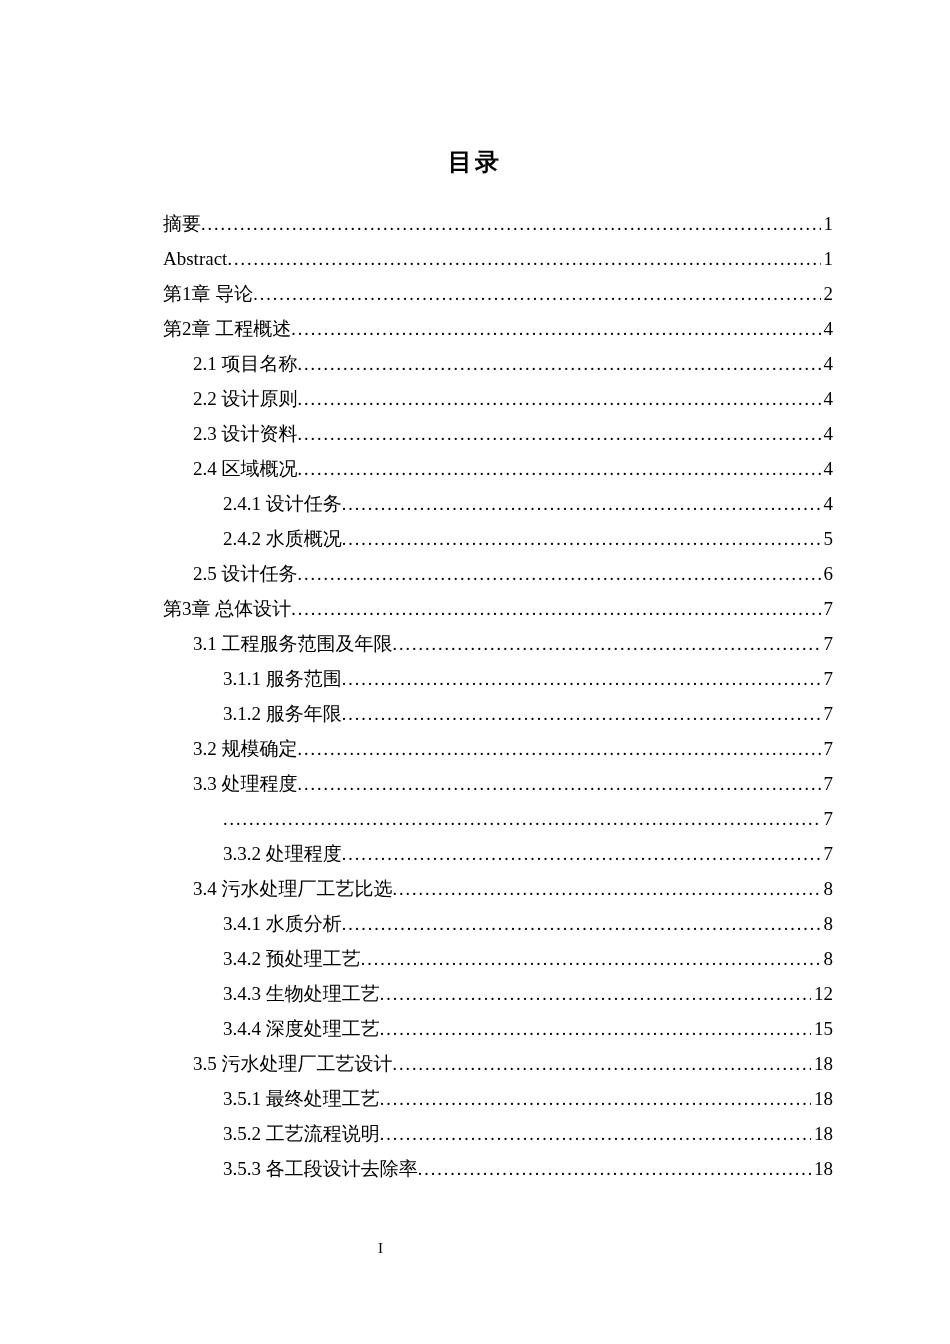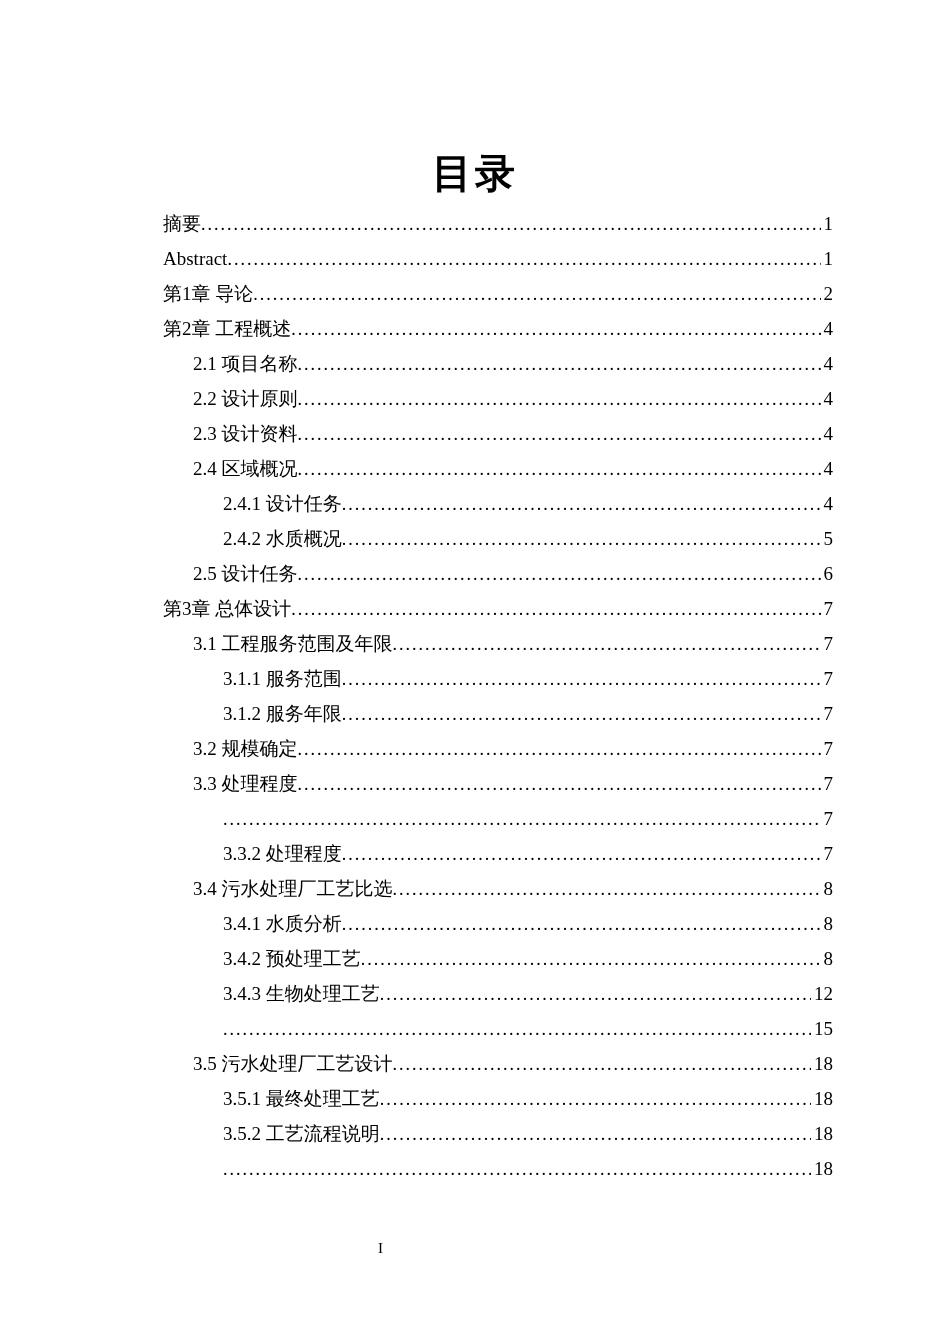--- a/index.html
+++ b/index.html
@@ -18,21 +18,21 @@
   }
   .doc-title {
     position: absolute;
     top: 146px;
     left: 0;
     width: 100%;
     margin: 0;
     text-align: center;
     font-family: "Liberation Sans", "DejaVu Sans", sans-serif;
     font-weight: bold;
-    font-size: 40px;
+    font-size: 24px;
     letter-spacing: 3px;
     color: #000000;
   }
   .toc {
     position: absolute;
     top: 206px;
     left: 163px;
     width: 670px;
   }
   .toc-row {
@@ -189,37 +189,39 @@
         <span class="toc-label">3.4.2 预处理工艺</span>
         <span class="toc-dots"></span>
         <span class="toc-page">8</span>
       </div>
       <div class="toc-row level-2">
         <span class="toc-label">3.4.3 生物处理工艺</span>
         <span class="toc-dots"></span>
         <span class="toc-page">12</span>
       </div>
       <div class="toc-row level-2">
+        <span class="toc-label">3.4.4 深度处理工艺</span>
         <span class="toc-dots"></span>
         <span class="toc-page">15</span>
       </div>
       <div class="toc-row level-1">
         <span class="toc-label">3.5 污水处理厂工艺设计</span>
         <span class="toc-dots"></span>
         <span class="toc-page">18</span>
       </div>
       <div class="toc-row level-2">
         <span class="toc-label">3.5.1 最终处理工艺</span>
         <span class="toc-dots"></span>
         <span class="toc-page">18</span>
       </div>
       <div class="toc-row level-2">
         <span class="toc-label">3.5.2 工艺流程说明</span>
         <span class="toc-dots"></span>
         <span class="toc-page">18</span>
       </div>
       <div class="toc-row level-2">
+        <span class="toc-label">3.5.3 各工段设计去除率</span>
         <span class="toc-dots"></span>
         <span class="toc-page">18</span>
       </div>
     </div>
   <div class="footer-pagenum">I</div>
 </div>
 
 </body></html>

